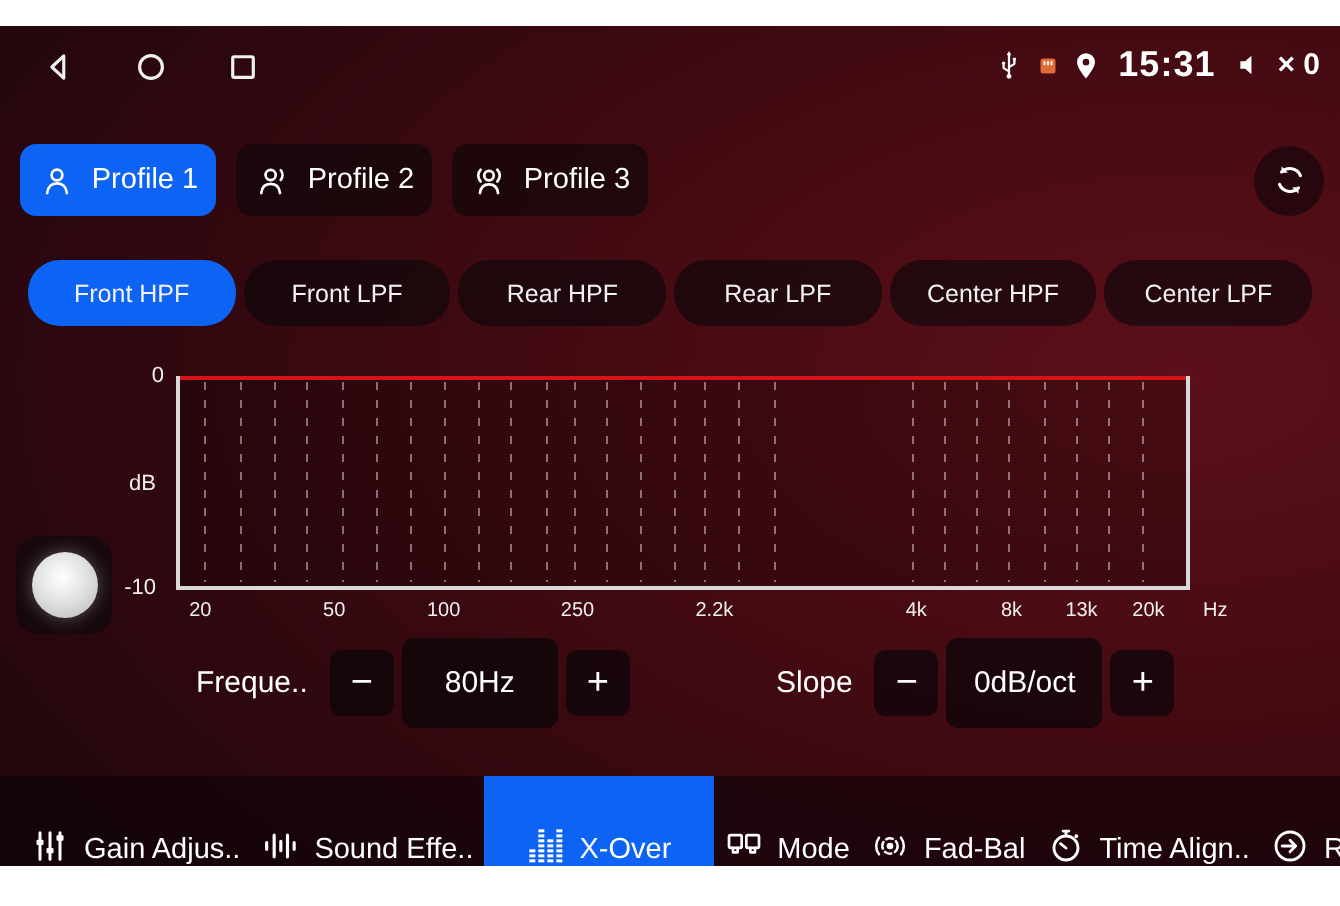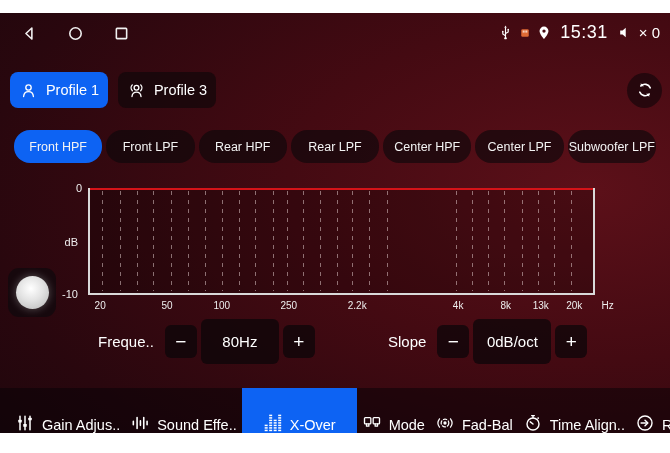--- a/index.html
+++ b/index.html
@@ -9,21 +9,21 @@
     position:absolute; top:13px; left:0; width:670px; height:420px;
     background:
       radial-gradient(150% 135% at 88% 42%, #5c1019 0%, #440a12 30%, #29070e 60%, #0e0509 100%);
     color:#fff;
   }
   .ico { display:block; stroke-linecap:round; stroke-linejoin:round; }
 
   
   .android-nav { position:absolute; left:20px; top:11px; display:flex; gap:27px; align-items:center; }
   .android-nav .ico { width:19px; height:19px; color:#f0f0f0; cursor:pointer; }
-  .status-right { position:absolute; right:10px; top:9px; display:flex; align-items:center; gap:5px; }
+  .status-right { position:absolute; right:10px; top:9px; display:flex; align-items:center; gap:5px;font-weight:bold; }
   .status-right .ico { color:#fff; }
   .clock { font-size:18px; letter-spacing:.5px; margin:0 4px 0 3px; }
   .vol { font-size:15px; }
 
   
   .profile-row { position:absolute; left:10px; right:8px; top:59px; display:flex; gap:10px; align-items:center; }
   .ptab { width:98px; height:36px; border-radius:8px; display:flex; align-items:center; justify-content:center;
           gap:8px; font-size:14.5px; background:rgba(10,6,9,.6); cursor:pointer; }
   .ptab.sel { background:var(--accent); }
   .ptab .ico { width:19px; height:19px; }
@@ -251,39 +251,44 @@
 
     <div class="profile-row">
         <div class="ptab sel">
           <svg class="ico" style="width: 19px; height: 19px;">
             <use href="#s-profile-user"></use>
           </svg>
           <span>Profile 1</span>
         </div>
         <div class="ptab">
           <svg class="ico" style="width: 19px; height: 19px;">
+            <use href="#s-profile-user2"></use>
+          </svg>
+          <span>Profile 2</span>
+        </div>
+        <div class="ptab">
+          <svg class="ico" style="width: 19px; height: 19px;">
             <use href="#s-profile-user3"></use>
           </svg>
           <span>Profile 3</span>
         </div>
         <div class="refresh-btn">
           <svg class="ico" style="width: 20px; height: 20px;">
             <use href="#s-refresh"></use>
           </svg>
         </div>
       </div>
 
     <div class="filter-row">
         <div class="ftab sel">Front HPF</div>
         <div class="ftab">Front LPF</div>
         <div class="ftab">Rear HPF</div>
         <div class="ftab">Rear LPF</div>
         <div class="ftab">Center HPF</div>
         <div class="ftab">Center LPF</div>
-        <div class="ftab">Subwoofer LPF</div>
       </div>
 
     <div>
       <div class="ylab ylab-0">0</div>
       <div class="ylab ylab-db">dB</div>
       <div class="ylab ylab-m10">-10</div>
       <div class="plot">
         <div class="curve" style="background: rgb(213, 19, 24);"></div>
       <div class="gl" style="left: 2.4%;"></div>
           <div class="gl" style="left: 5.9%;"></div>

